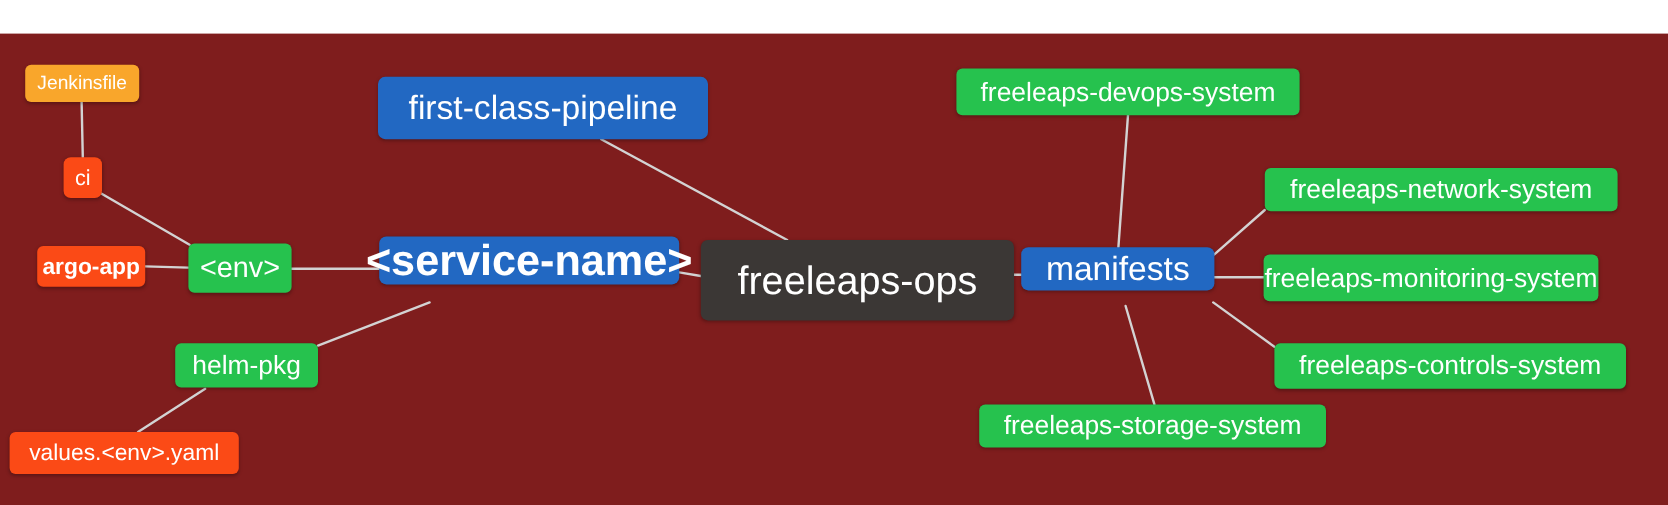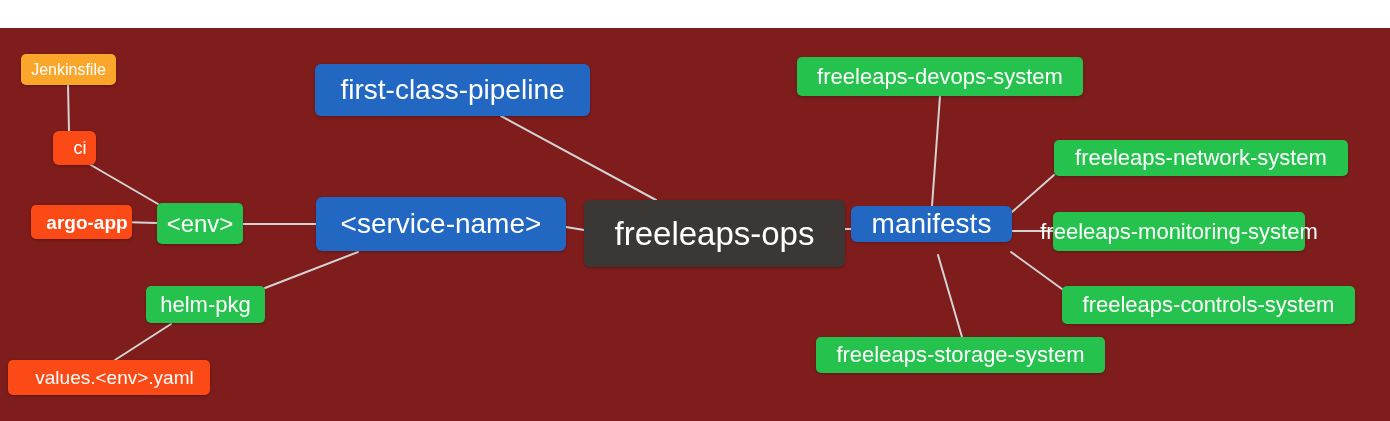--- a/index.html
+++ b/index.html
@@ -37,36 +37,36 @@
     white-space: nowrap;
     border-radius: 5px;
     box-shadow: 0 1px 3px rgba(0,0,0,0.28);
     cursor: pointer;
     line-height: 1;
     user-select: none;
   }
   .c-dark  { background: #3b3735; }
   .c-blue  { background: #2268c2; }
   .c-green { background: #26c24e; }
-  .c-red   { background: #fb4a16; padding-left: 11px; }
+  .c-red   { background: #fb4a16; }
   .c-amber { background: #f9a62b; }
 
   .n-jenkinsfile { left: 21px;   top: 26px;  width: 95px;  height: 31px; font-size: 16px; }
   .n-ci          { left: 53px;   top: 103px; width: 32px;  height: 34px; font-size: 18px; border-radius: 6px; }
   .n-argo-app    { left: 31px;   top: 177px; width: 90px;  height: 34px; font-size: 19px; font-weight: bold; }
   .n-env         { left: 157px;  top: 175px; width: 86px;  height: 41px; font-size: 24px; }
   .n-helm-pkg    { left: 146px;  top: 258px; width: 119px; height: 37px; font-size: 22px; }
   .n-values      { left: 8px;    top: 332px; width: 191px; height: 35px; font-size: 19px; }
   .n-pipeline    { left: 315px;  top: 36px;  width: 275px; height: 52px; font-size: 28px; border-radius: 6px; }
-  .n-service     { left: 316px;  top: 169px; width: 250px; height: 54px; font-size: 28px; border-radius: 6px; }
+  .n-service     { left: 316px;  top: 169px; width: 250px; height: 40px; font-size: 36px; border-radius: 6px; font-weight: bold; }
   .n-ops         { left: 584px;  top: 172px; width: 261px; height: 67px; font-size: 33px; border-radius: 6px; }
   .n-manifests   { left: 851px;  top: 178px; width: 161px; height: 36px; font-size: 28px; border-radius: 6px; }
   .n-devops      { left: 797px;  top: 29px;  width: 286px; height: 39px; font-size: 22px; }
   .n-network     { left: 1054px; top: 112px; width: 294px; height: 36px; font-size: 22px; }
-  .n-monitoring  { left: 1053px; top: 184px; width: 252px; height: 39px; font-size: 22px; }
+  .n-monitoring  { left: 1053px; top: 184px; width: 279px; height: 39px; font-size: 22px; }
   .n-controls    { left: 1062px; top: 258px; width: 293px; height: 38px; font-size: 22px; }
   .n-storage     { left: 816px;  top: 309px; width: 289px; height: 36px; font-size: 22px; }
 </style>
 </head>
 <body>
 
 <div class="canvas">
 
   <svg class="edges" viewBox="0 0 1390 421" xmlns="http://www.w3.org/2000/svg">
     <line x1="68" y1="57" x2="69" y2="103"></line>

